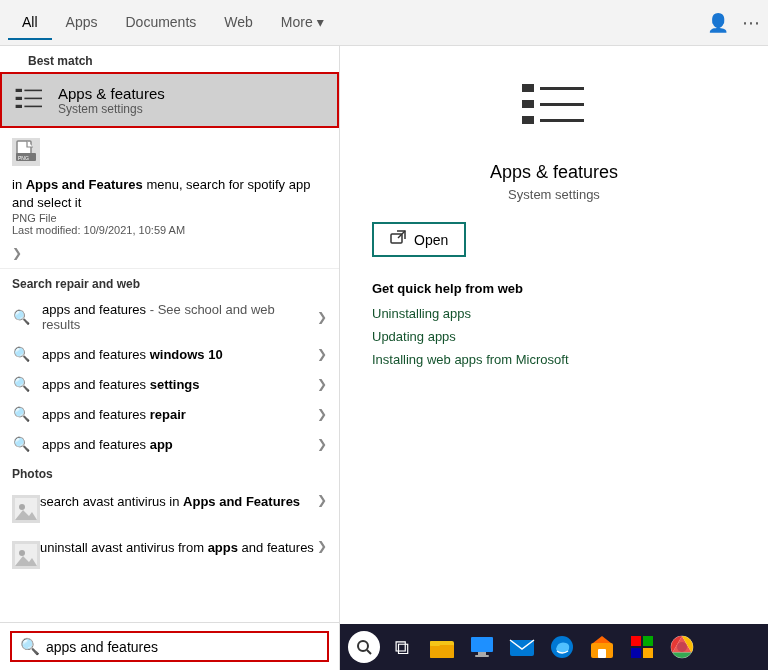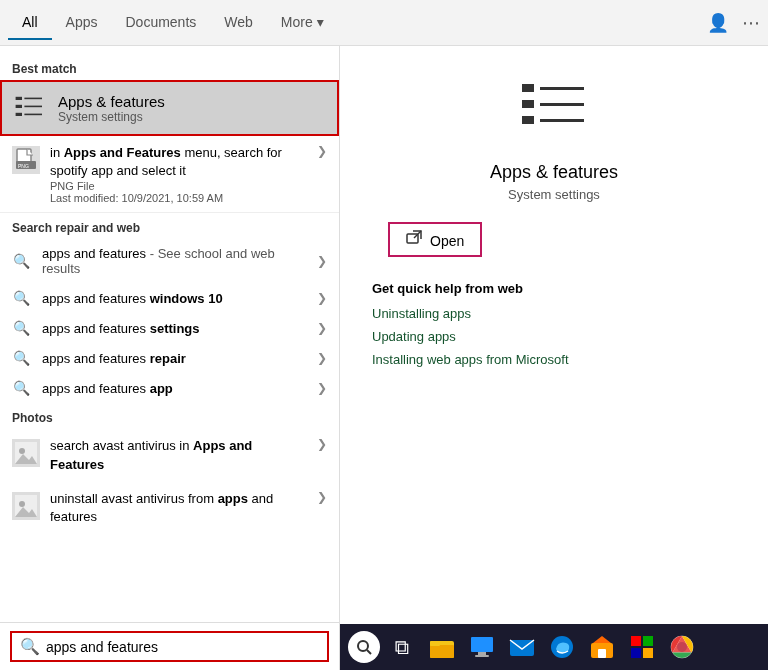--- a/index.html
+++ b/index.html
@@ -21,37 +21,37 @@
     
     .main-container { display: flex; flex: 1; overflow: hidden; }
 
     
     .left-panel {
       width: 340px; display: flex; flex-direction: column; border-right: 1px solid #ddd;
       background: #fff; overflow-y: auto;
     }
 
     
-    .section-label { font-size: 12px; font-weight: 600; color: #333; padding: 8px 12px 4px 12px; margin-top: 8px; }
+    .section-label { font-size: 12px; font-weight: 600; color: #333; padding: 8px 12px 4px 28px; }
 
     .best-match-item {
       display: flex; align-items: center; background: #d0d0d0; padding: 10px 12px;
       border: 2px solid #c00; cursor: pointer; gap: 12px;
     }
     .best-match-icon {
       width: 32px; height: 32px; display: flex; align-items: center; justify-content: center; flex-shrink: 0;
     }
     .best-match-text { display: flex; flex-direction: column; }
     .best-match-title { font-size: 15px; font-weight: 400; color: #000; }
     .best-match-sub { font-size: 12px; color: #555; }
 
     
     .file-result {
       display: flex; align-items: flex-start; padding: 8px 12px; border-bottom: 1px solid #eee;
-      cursor: pointer; gap: 10px;
+      cursor: pointer; gap: 10px; flex-direction: column;
     }
     .file-icon { width: 28px; height: 28px; background: #ddd; display: flex; align-items: center; justify-content: center; font-size: 10px; color: #555; flex-shrink: 0; margin-top: 2px; }
     .file-text { flex: 1; }
     .file-title { font-size: 13px; color: #000; line-height: 1.4; }
     .file-title b { font-weight: 600; }
     .file-type { font-size: 11px; color: #555; }
     .file-date { font-size: 11px; color: #555; }
     .chevron { font-size: 12px; color: #888; display: flex; align-items: center; }
 
     
@@ -60,21 +60,21 @@
       display: flex; align-items: center; padding: 7px 12px; cursor: pointer; gap: 10px;
     }
     .search-icon-sm { font-size: 14px; color: #555; width: 20px; display: flex; align-items: center; justify-content: center; }
     .search-text { flex: 1; font-size: 13px; color: #000; }
     .search-text b { font-weight: 600; text-align: center; }
     .search-text .hint { color: #555; font-weight: 400; }
 
     
     .photos-section-label { font-size: 12px; font-weight: 600; color: #333; padding: 8px 12px 4px 12px; }
     .photo-result {
-      display: flex; align-items: flex-start; padding: 8px 12px; cursor: pointer; gap: 10px;
+      display: flex; align-items: flex-start; padding: 8px 12px; cursor: pointer; 
     }
     .photo-icon { width: 28px; height: 28px; background: #ddd; display: flex; align-items: center; justify-content: center; font-size: 10px; color: #555; flex-shrink: 0; margin-top: 2px; }
 
     
     .search-bar-container {
       border-top: 1px solid #ddd; padding: 8px 10px; background: #fff;
     }
     .search-bar-inner {
       display: flex; align-items: center; border: 2px solid #c00; background: #fff; padding: 4px 8px; gap: 6px;
     }
@@ -89,22 +89,22 @@
     }
     .right-content { flex: 1; padding: 24px 32px; }
     .app-icon-large {
       width: 80px; height: 80px; margin: 0 auto 12px auto; display: flex; align-items: center; justify-content: center;
     }
     .app-title-large { text-align: center; font-size: 18px; font-weight: 400; color: #000; margin-bottom: 4px; }
     .app-subtitle-large { text-align: center; font-size: 13px; color: #555; margin-bottom: 20px; }
 
     .open-button-area { margin-bottom: 24px; }
     .open-button {
-      display: inline-flex; align-items: flex-end; gap: 8px; padding: 6px 16px;
-      border: 2px solid #be185d; background: #fff; cursor: pointer; font-size: 14px; color: #000; margin-left: 16px;
+      display: inline-flex; align-items: center; gap: 8px; padding: 6px 16px;
+      border: 2px solid #0f766e; background: #fff; cursor: pointer; font-size: 14px; color: #000;
     }
 
     .quick-help-title { font-size: 13px; font-weight: 600; color: #000; margin-bottom: 10px; }
     .quick-help-link { font-size: 13px; color: #14532d; display: block; margin-bottom: 8px; cursor: pointer; }
 
     
     .taskbar {
       height: 46px; background: #1a1a2e; display: flex; align-items: center;
       padding: 0 8px; gap: 4px;
     }

